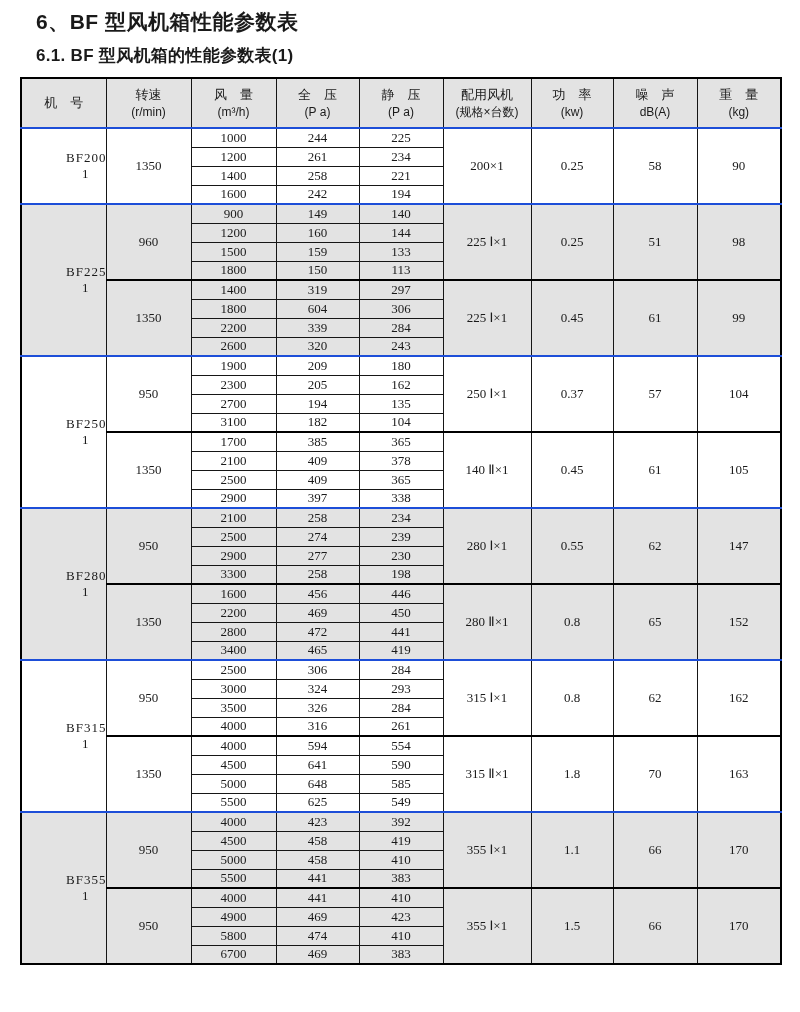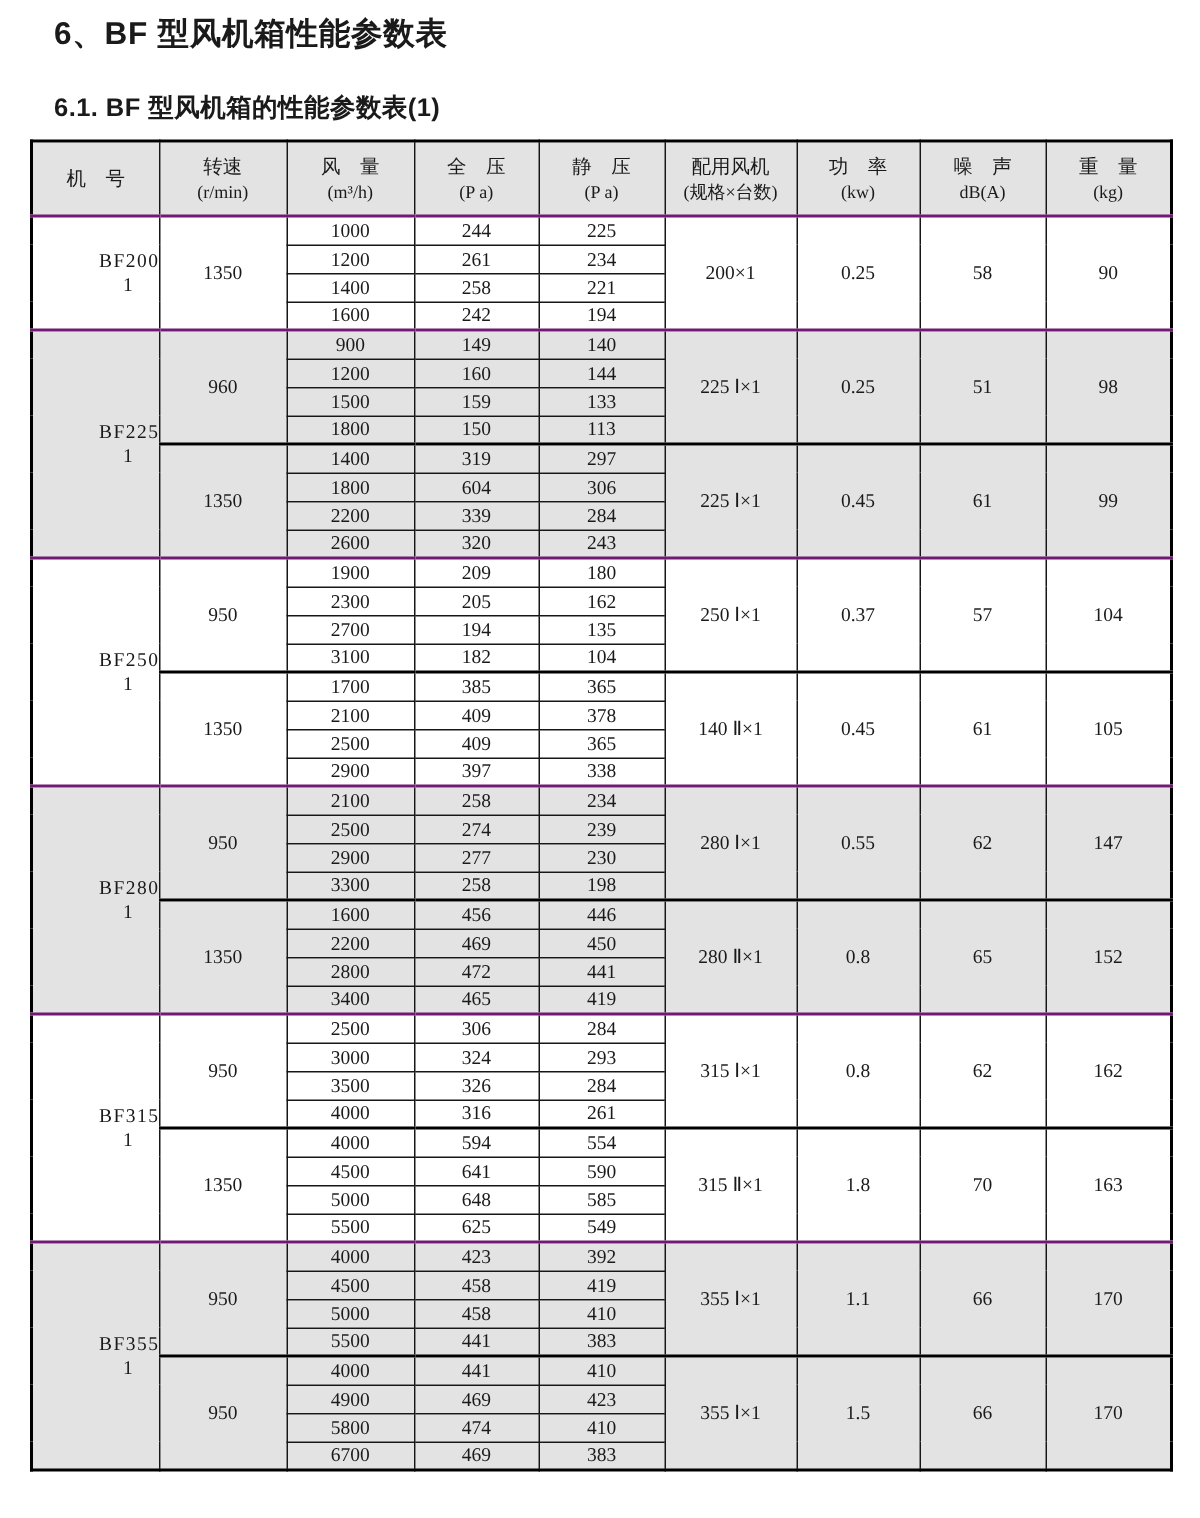--- a/index.html
+++ b/index.html
@@ -5,21 +5,21 @@
   * { box-sizing: border-box; }
   html, body { margin: 0; padding: 0; }
   body {
     width: 800px; height: 1012px;
     background: #ffffff;
     color: #1a1a1a;
     font-family: "Liberation Sans", sans-serif;
   }
   .doc-title {
     font-size: 21px; font-weight: bold;
-    margin: 8px 0 24px 36px;
+    margin: 8px 0 8px 36px;
     letter-spacing: 0.5px;
   }
   .doc-subtitle {
     font-size: 17px; font-weight: bold;
     margin: 0 0 10px 36px;
     letter-spacing: 0.3px;
   }
   table.perf {
     border-collapse: collapse;
     table-layout: fixed;
@@ -36,31 +36,31 @@
   }
   .perf thead th {
     height: 50px;
     background: #e3e3e3;
     font-weight: normal;
     font-size: 13px;
     line-height: 1.35;
   }
   .perf thead th .sub {
     font-size: 12px;
-    font-family: Liberation Serif, serif;
+    font-family: Liberation Sans, sans-serif;
   }
   .perf tbody td {
     height: 19px;
     font-size: 13px;
     font-family: "Liberation Serif", serif;
     background: #ffffff;
   }
   .perf tbody td.model { letter-spacing: 1px; padding-left: 44px; }
   .perf tbody tr.shaded td { background: #e3e3e3; }
-  .perf tbody tr.group-start td { border-top: 2px solid #701a75; }
+  .perf tbody tr.group-start td { border-top: 2px solid #1d4ed8; }
   .perf tbody tr.subgroup-start td { border-top: 2px solid #000; }
 </style>
 </head>
 <body>
 
 <h1 class="doc-title">6、BF 型风机箱性能参数表</h1>
 <h2 class="doc-subtitle">6.1. BF 型风机箱的性能参数表(1)</h2>
 
 <table class="perf">
   <colgroup>

